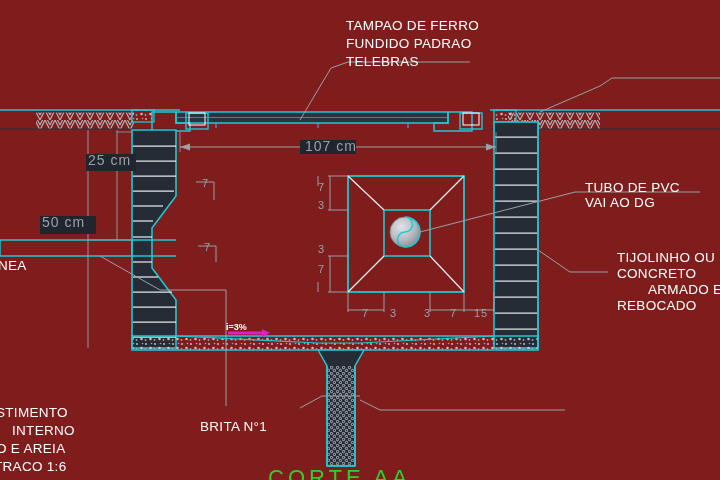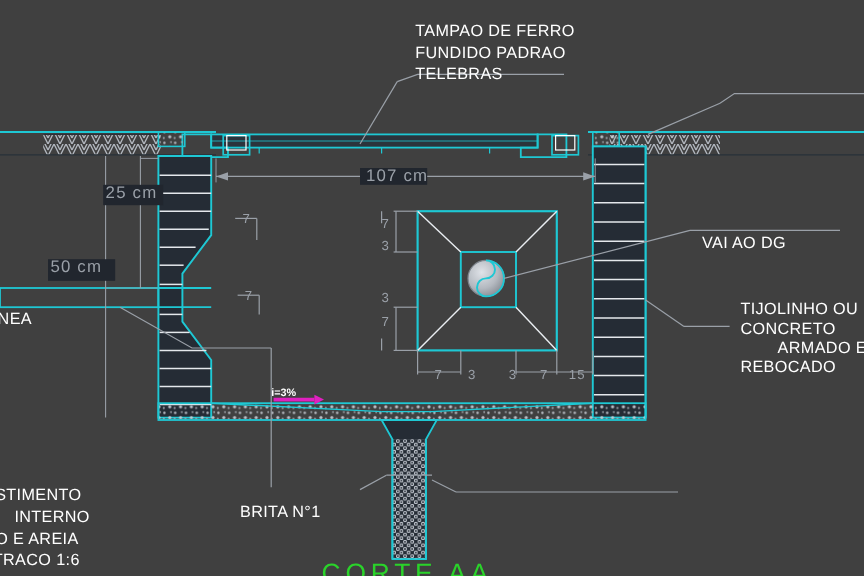--- a/index.html
+++ b/index.html
@@ -1,18 +1,18 @@
 <!DOCTYPE html>
 <html><head>
 <meta charset="utf-8">
 <style>
   html,body{margin:0;padding:0;background:#21262e;}
   body{width:720px;height:480px;overflow:hidden;
        font-family:"Liberation Sans",sans-serif;}
-  #stage{position:relative;width:720px;height:480px;background:#404040;}
+  #stage{position:relative;width:720px;height:480px;background:#7f1d1d;}
   svg{position:absolute;left:0;top:0;}
   .lbl{position:absolute;color:#ffffff;font-size:13.5px;line-height:15.5px;
        letter-spacing:.3px;white-space:nowrap;}
   .lbl.dim{color:#9aa0a8;font-size:14px;letter-spacing:1px;}
   .lbl.small{font-size:11px;}
   .lbl.green{color:#2ad32a;}
   .lbl.slope{color:#ffffff;font-size:9px;font-weight:bold;letter-spacing:0;}
 </style>
 </head>
 <body>
@@ -211,20 +211,21 @@
       <path d="M380 410 L360 400"></path>
       <path d="M380 410 L565 410"></path>
     </g>
   </svg>
 
   <div class="lbl" style="left:346px;top:18px;">TAMPAO DE FERRO</div>
   <div class="lbl" style="left:346px;top:36px;">FUNDIDO PADRAO</div>
   <div class="lbl" style="left:346px;top:54px;">TELEBRAS</div>
 
 
+  <div class="lbl" style="left:585px;top:180px;">TUBO DE PVC</div>
   <div class="lbl" style="left:585px;top:195px;">VAI AO DG</div>
 
   <div class="lbl" style="left:617px;top:250px;">TIJOLINHO OU</div>
   <div class="lbl" style="left:617px;top:266px;">CONCRETO</div>
   <div class="lbl" style="left:648px;top:282px;">ARMADO E</div>
   <div class="lbl" style="left:617px;top:298px;">REBOCADO</div>
 
   <div class="lbl" style="left:-2px;top:258px;">NEA</div>
 
   <div class="lbl" style="left:-4px;top:405px;">STIMENTO</div>

